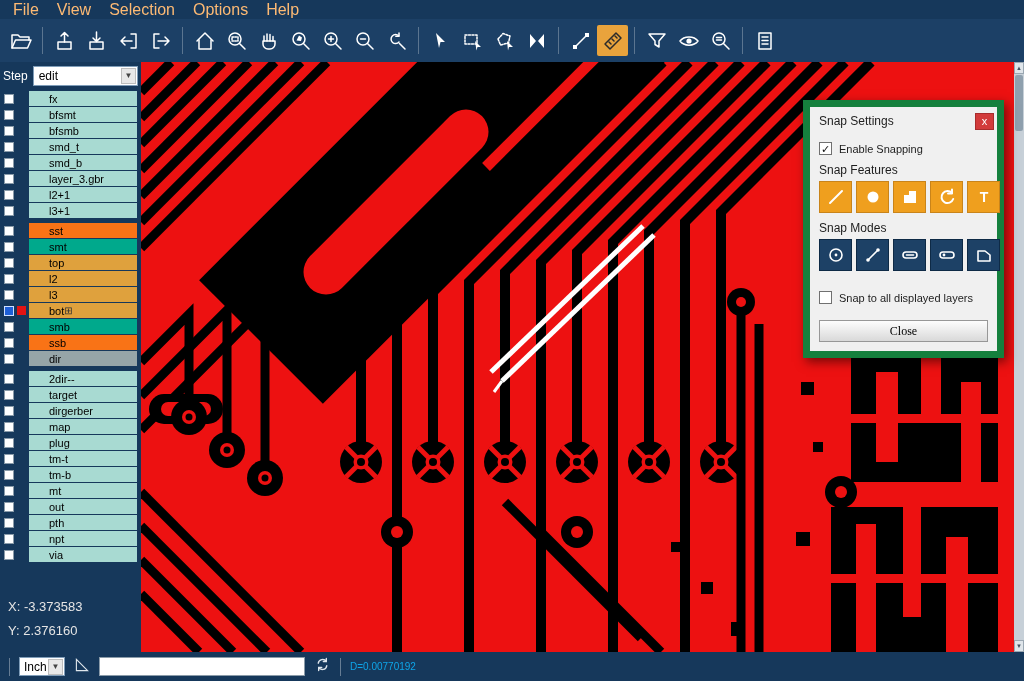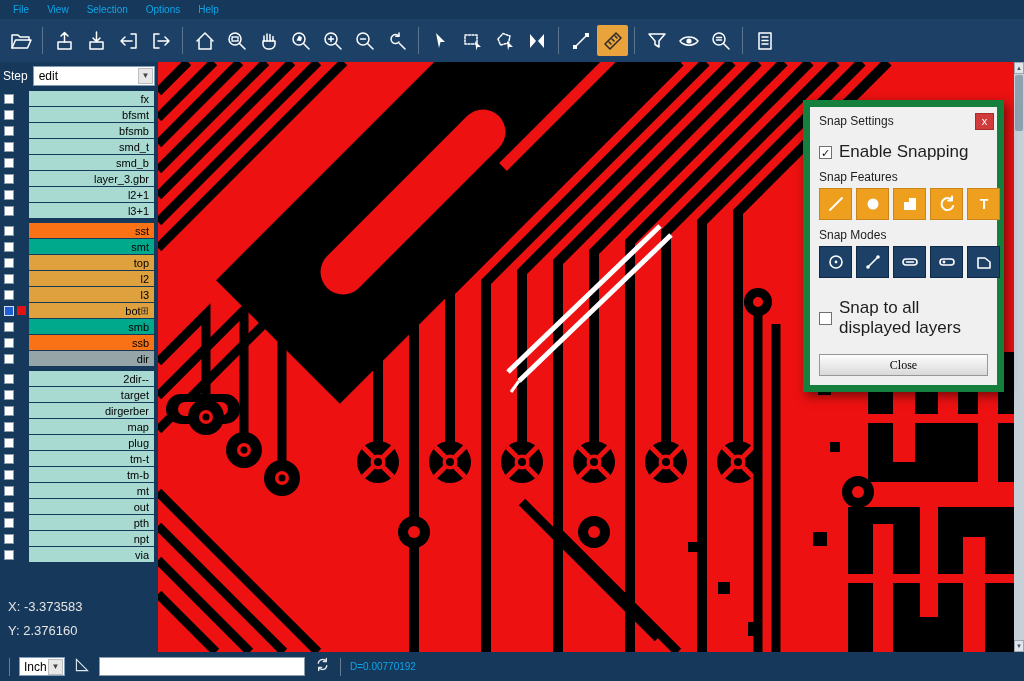--- a/index.html
+++ b/index.html
@@ -1,46 +1,46 @@
 <!DOCTYPE html>
 <html><head>
 <meta charset="utf-8">
 <style>
   *{margin:0;padding:0;box-sizing:border-box}
   html,body{width:1024px;height:681px;overflow:hidden}
   body{font-family:"Liberation Sans",sans-serif;background:#17395c;position:relative}
 
   
   .menubar{height:19px;background:#16385b;display:flex;align-items:center;padding-left:4px}
-  .menu-item{color:#0ea5e9;font-size:10px;padding:2px 9px;cursor:default}
+  .menu-item{color:#fdba74;font-size:16px;padding:2px 9px;cursor:default}
 
   
   .toolbar{height:43px;background:#1c4066;display:flex;align-items:center;padding-left:5px;gap:1px}
   .tbtn{width:31px;height:31px;display:flex;align-items:center;justify-content:center;border-radius:2px;flex:none}
   .tbtn svg{width:22px;height:22px;stroke:#fff;stroke-width:1.5;fill:none;stroke-linecap:round;stroke-linejoin:round}
   .tbtn.active{background:#e9a33c}
   .tbtn.active svg{stroke:#2b2b2b}
   .tsep{width:1px;height:27px;background:rgba(255,255,255,.28);margin:0 5px;flex:none}
 
   
   .main{display:flex;height:590px}
-  .sidebar{width:158px;background:#16385b;position:relative;flex:none}
+  .sidebar{width:141px;background:#16385b;position:relative;flex:none}
   .steprow{height:27px;display:flex;align-items:center;padding:0 3px;gap:5px}
   .steplabel{color:#fff;font-size:12px}
   .stepselect{flex:1;height:20px;background:#fff;border:1px solid #7f9db9;font-size:12px;display:flex;align-items:center;justify-content:space-between;padding:0 1px 0 5px;color:#000}
   .ddarrow{width:15px;height:16px;background:#e8e8e8;border:1px solid #bdbdbd;font-size:8px;display:flex;align-items:center;justify-content:center;color:#444}
 
   .layers{padding:2px 2px 0 0}
   .lgroup{display:flex;flex-direction:column;gap:1px;margin-bottom:5px}
   .lrow{display:flex;align-items:center;height:15px;gap:3px}
   .chk{width:10px;height:10px;background:#fff;border:1px solid #8a9ba9;margin-left:4px;flex:none}
   .chk.on{background:#1e5fd6;border-color:#cfe0ff}
   .lind{width:9px;height:9px;flex:none}
   .lind.red{background:#e21313}
-  .lcell{flex:1;height:15px;font-size:11px;display:flex;align-items:center;justify-content:flex-end;padding:0 5px;color:#000;margin-right:2px}
+  .lcell{flex:1;height:15px;font-size:11px;display:flex;align-items:center;justify-content:flex-start;padding:0 20px;color:#000;margin-right:2px}
   .s-cyan{background:#a8dad2}
   .s-white{background:#f97316}
   .s-teal{background:#00a98c}
   .s-orange{background:#dfa13d}
   .s-gray{background:#96a5a8}
   .gridglyph{font-size:10px;color:#333}
 
   .coords{position:absolute;bottom:10px;left:8px;color:#e5e5e5;font-size:13px;line-height:1.8}
 
   
@@ -51,21 +51,21 @@
   .sthumb{position:absolute;top:13px;left:1px;width:8px;height:56px;background:#8fa0ae;border-radius:2px}
 
   
   .dialog{position:absolute;left:803px;top:100px;width:201px;background:#f0f0f0;border:7px solid #15803d;box-shadow:3px 4px 10px rgba(0,0,0,.5);z-index:10}
   .dtitle{height:25px;display:flex;align-items:center;justify-content:space-between;padding:3px 3px 0 9px}
   .dtitletext{font-size:12px;color:#222}
   .dclose{width:19px;height:17px;background:#d23b3b;color:#fff;font-size:11px;line-height:15px;text-align:center;border:1px solid #a82c2c}
   .dbody{padding:3px 9px 9px}
   .dcheckrow{display:flex;align-items:center;gap:7px;margin:7px 0 6px}
   .dcheckbox{width:13px;height:13px;background:#fff;border:1px solid #707070;font-size:11px;line-height:12px;text-align:center;color:#111;flex:none}
-  .dlabel{font-size:17px;color:#1d1d1d}
+  .dlabel{font-size:11px;color:#1d1d1d}
   .dsection{font-size:12px;color:#1d1d1d;margin:8px 0 4px}
   .btnrow{display:flex;gap:4px}
   .fbtn,.mbtn{width:33px;height:32px;display:flex;align-items:center;justify-content:center;flex:none}
   .fbtn{background:#ef9f1e;border:1px solid #c9841a}
   .fbtn svg{width:20px;height:20px;stroke:#fff;stroke-width:2;fill:none;stroke-linecap:round;stroke-linejoin:round}
   .mbtn{background:#1d4166;border:1px solid #0e2a46}
   .mbtn svg{width:20px;height:20px;stroke:#fff;stroke-width:1.6;fill:none;stroke-linecap:round;stroke-linejoin:round}
   .dclosebtn{width:100%;height:22px;background:linear-gradient(#fdfdfd,#d9d9d9);border:1px solid #979797;font-size:12px;margin-top:10px;font-family:Liberation Serif, serif}
 
   

